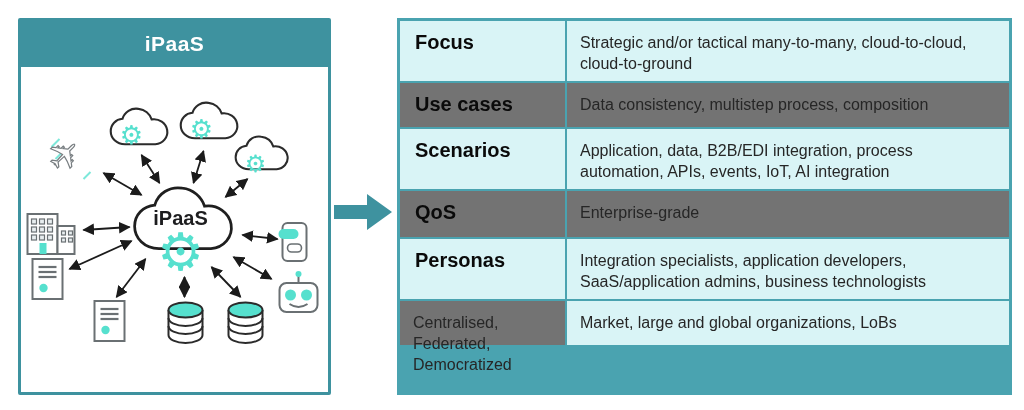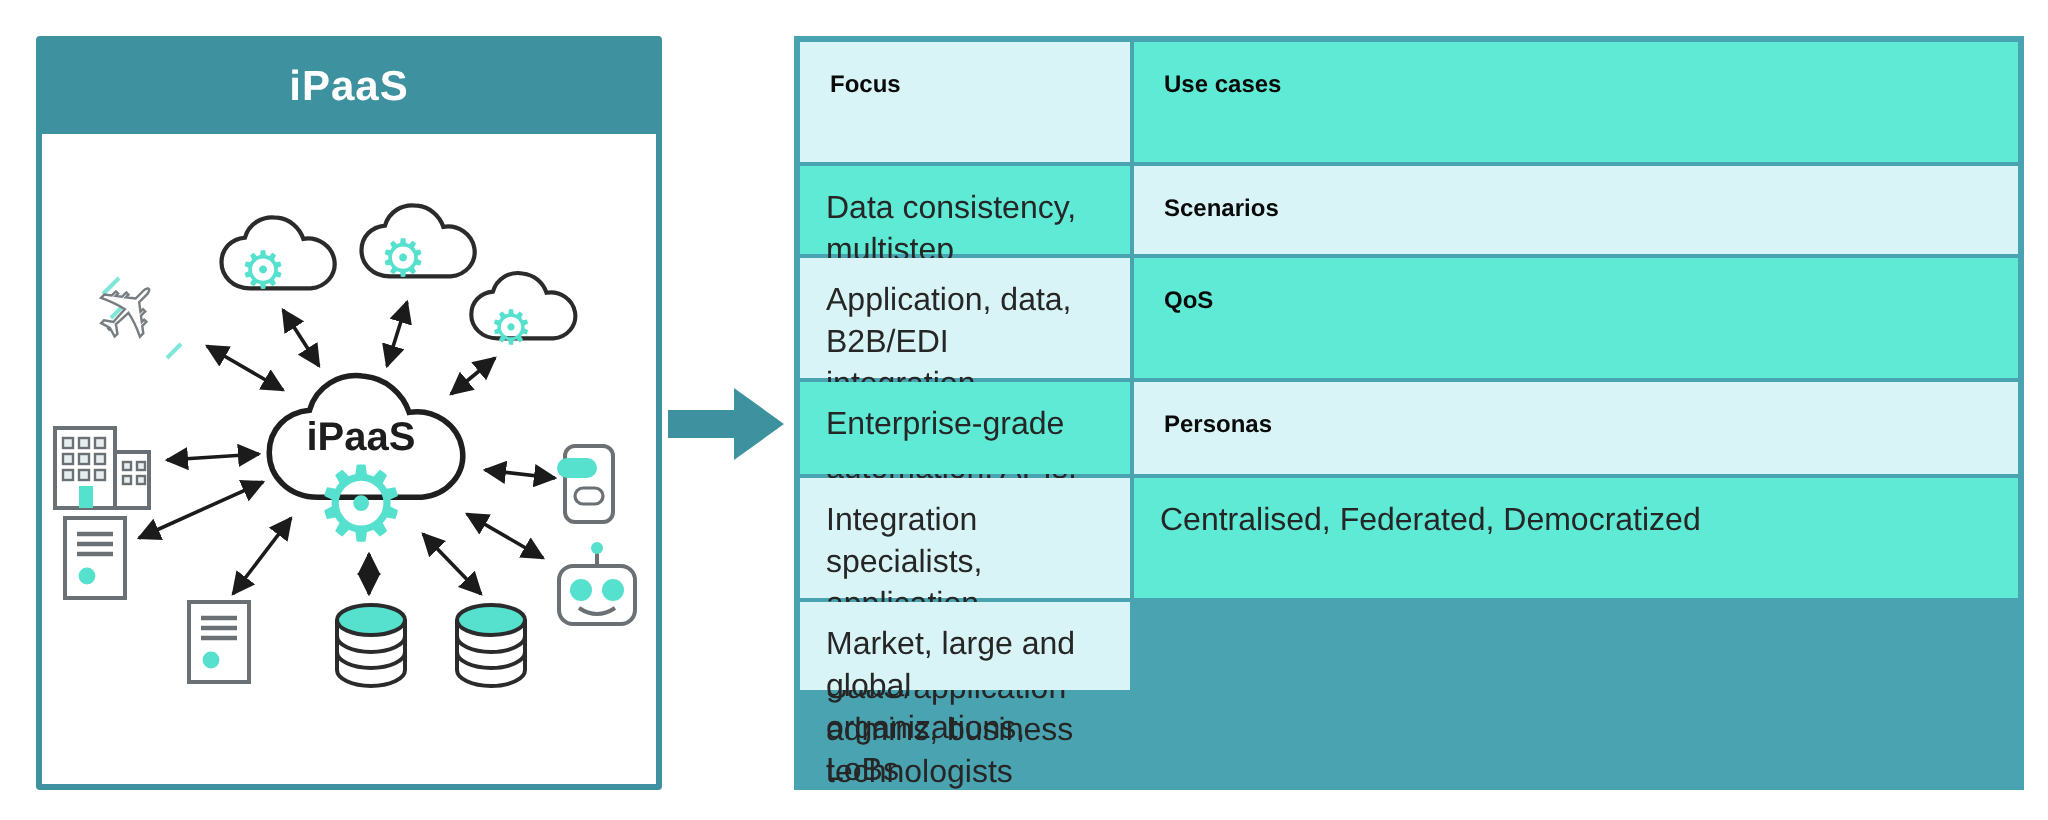--- a/index.html
+++ b/index.html
@@ -16,24 +16,24 @@
 
   
   .connector{position:absolute;left:334px;top:192px;width:60px;height:40px;}
 
   
   .spec-table{position:absolute;left:397px;top:18px;width:615px;height:377px;
               box-sizing:border-box;border:3px solid #4AA3B0;background:#4AA3B0;
               display:grid;grid-template-columns:165px 1fr;
               grid-template-rows:60px 44px 60px 46px 60px 44px auto;gap:2px;}
   .cell{display:flex;align-items:flex-start;box-sizing:border-box;}
-  .cell.lbl{font-weight:700;font-size:12px;color:#0a0a0a;padding:11px 8px 0 15px;line-height:21px;}
+  .cell.lbl{font-weight:700;font-size:20px;color:#0a0a0a;padding:11px 8px 0 15px;line-height:21px;}
   .cell.val{font-size:16px;color:#262626;padding:11px 26px 0 13px;line-height:21px;}
   .bg-cyan{background:#D9F4F6;}
-  .bg-white{background:#5eead4;}
+  .bg-white{background:#737373;}
 </style>
 </head>
 <body>
 
 <div class="stage">
 
   <div class="panel">
     <div class="panel-header">
       <span>iPaaS</span>
     </div>
@@ -141,20 +141,21 @@
       </svg>
     </div>
   </div>
 
   <svg class="connector" viewBox="0 0 60 40">
     <polygon points="0,13 33,13 33,2 58,20 33,38 33,27 0,27" fill="#3E929F"></polygon>
   </svg>
 
   <div class="spec-table">
     <div class="cell lbl bg-cyan">Focus</div>
+    <div class="cell val bg-cyan">Strategic and/or tactical many-to-many, cloud-to-cloud, cloud-to-ground</div>
 
     <div class="cell lbl bg-white">Use cases</div>
     <div class="cell val bg-white">Data consistency, multistep process, composition</div>
 
     <div class="cell lbl bg-cyan">Scenarios</div>
     <div class="cell val bg-cyan">Application, data, B2B/EDI integration, process automation, APIs, events, IoT, AI integration</div>
 
     <div class="cell lbl bg-white">QoS</div>
     <div class="cell val bg-white">Enterprise-grade</div>
 

